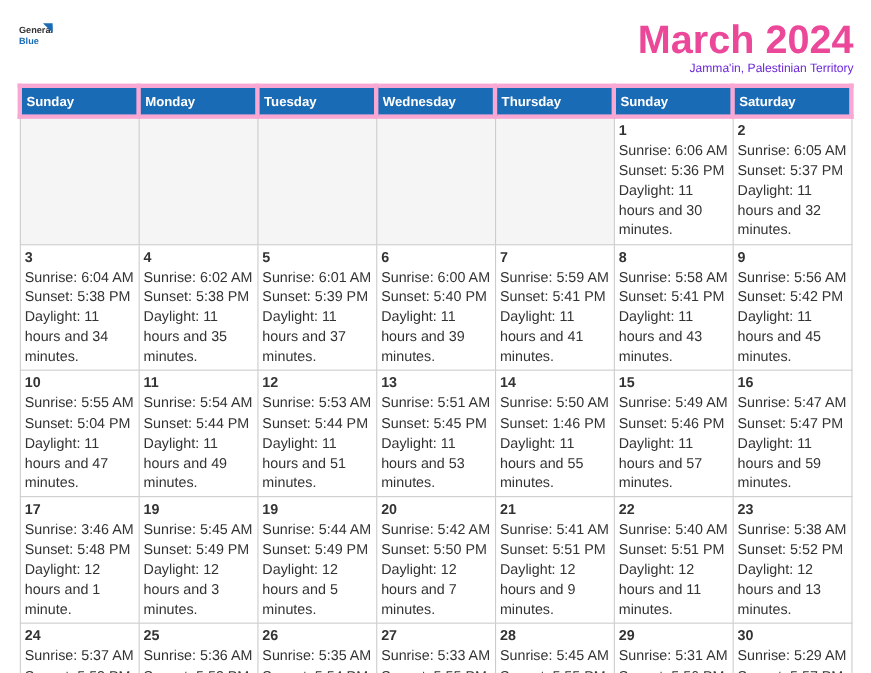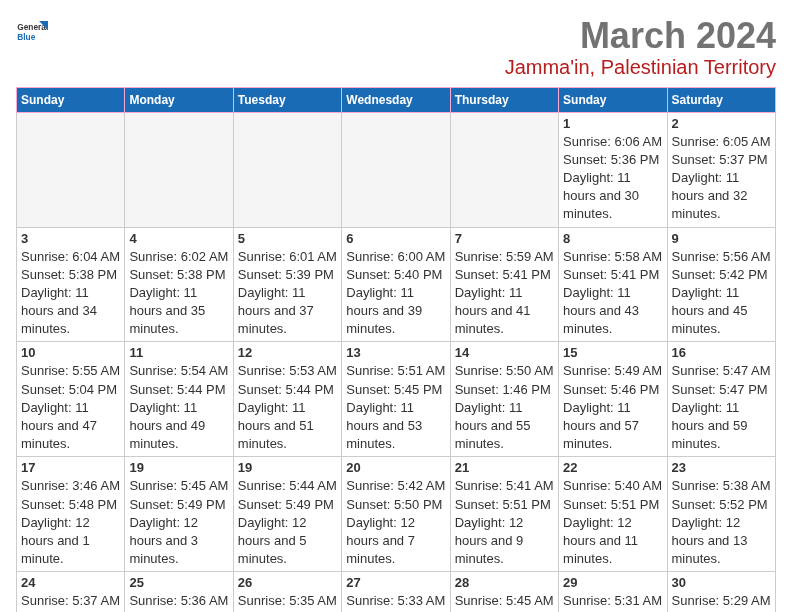--- a/index.html
+++ b/index.html
@@ -24,40 +24,40 @@
     .logo-icon {
       width: 32px;
       height: 32px;
     }
     .title-area {
       text-align: right;
     }
     .calendar-title {
       font-size: 36px;
       font-weight: bold;
-      color: #737373;
+      color: #ec4899;
       line-height: 1.1;
     }
     .calendar-subtitle {
-      font-size: 20px;
-      color: #b91c1c;
+      font-size: 11px;
+      color: #6d28d9;
     }
     table {
       width: 100%;
       border-collapse: collapse;
       table-layout: fixed;
     }
     thead tr th {
       background-color: #1a6bb5;
       color: #fff;
       font-size: 12px;
       font-weight: bold;
       padding: 5px 4px;
       text-align: left;
-      border: 1px solid #f9a8d4;
+      border: 4px solid #f9a8d4;
     }
     tbody tr td {
       border: 1px solid #ccc;
       vertical-align: top;
       padding: 3px 4px;
       font-size: 10px;
       color: #333;
       height: 78px;
       background: #fff;
     }

